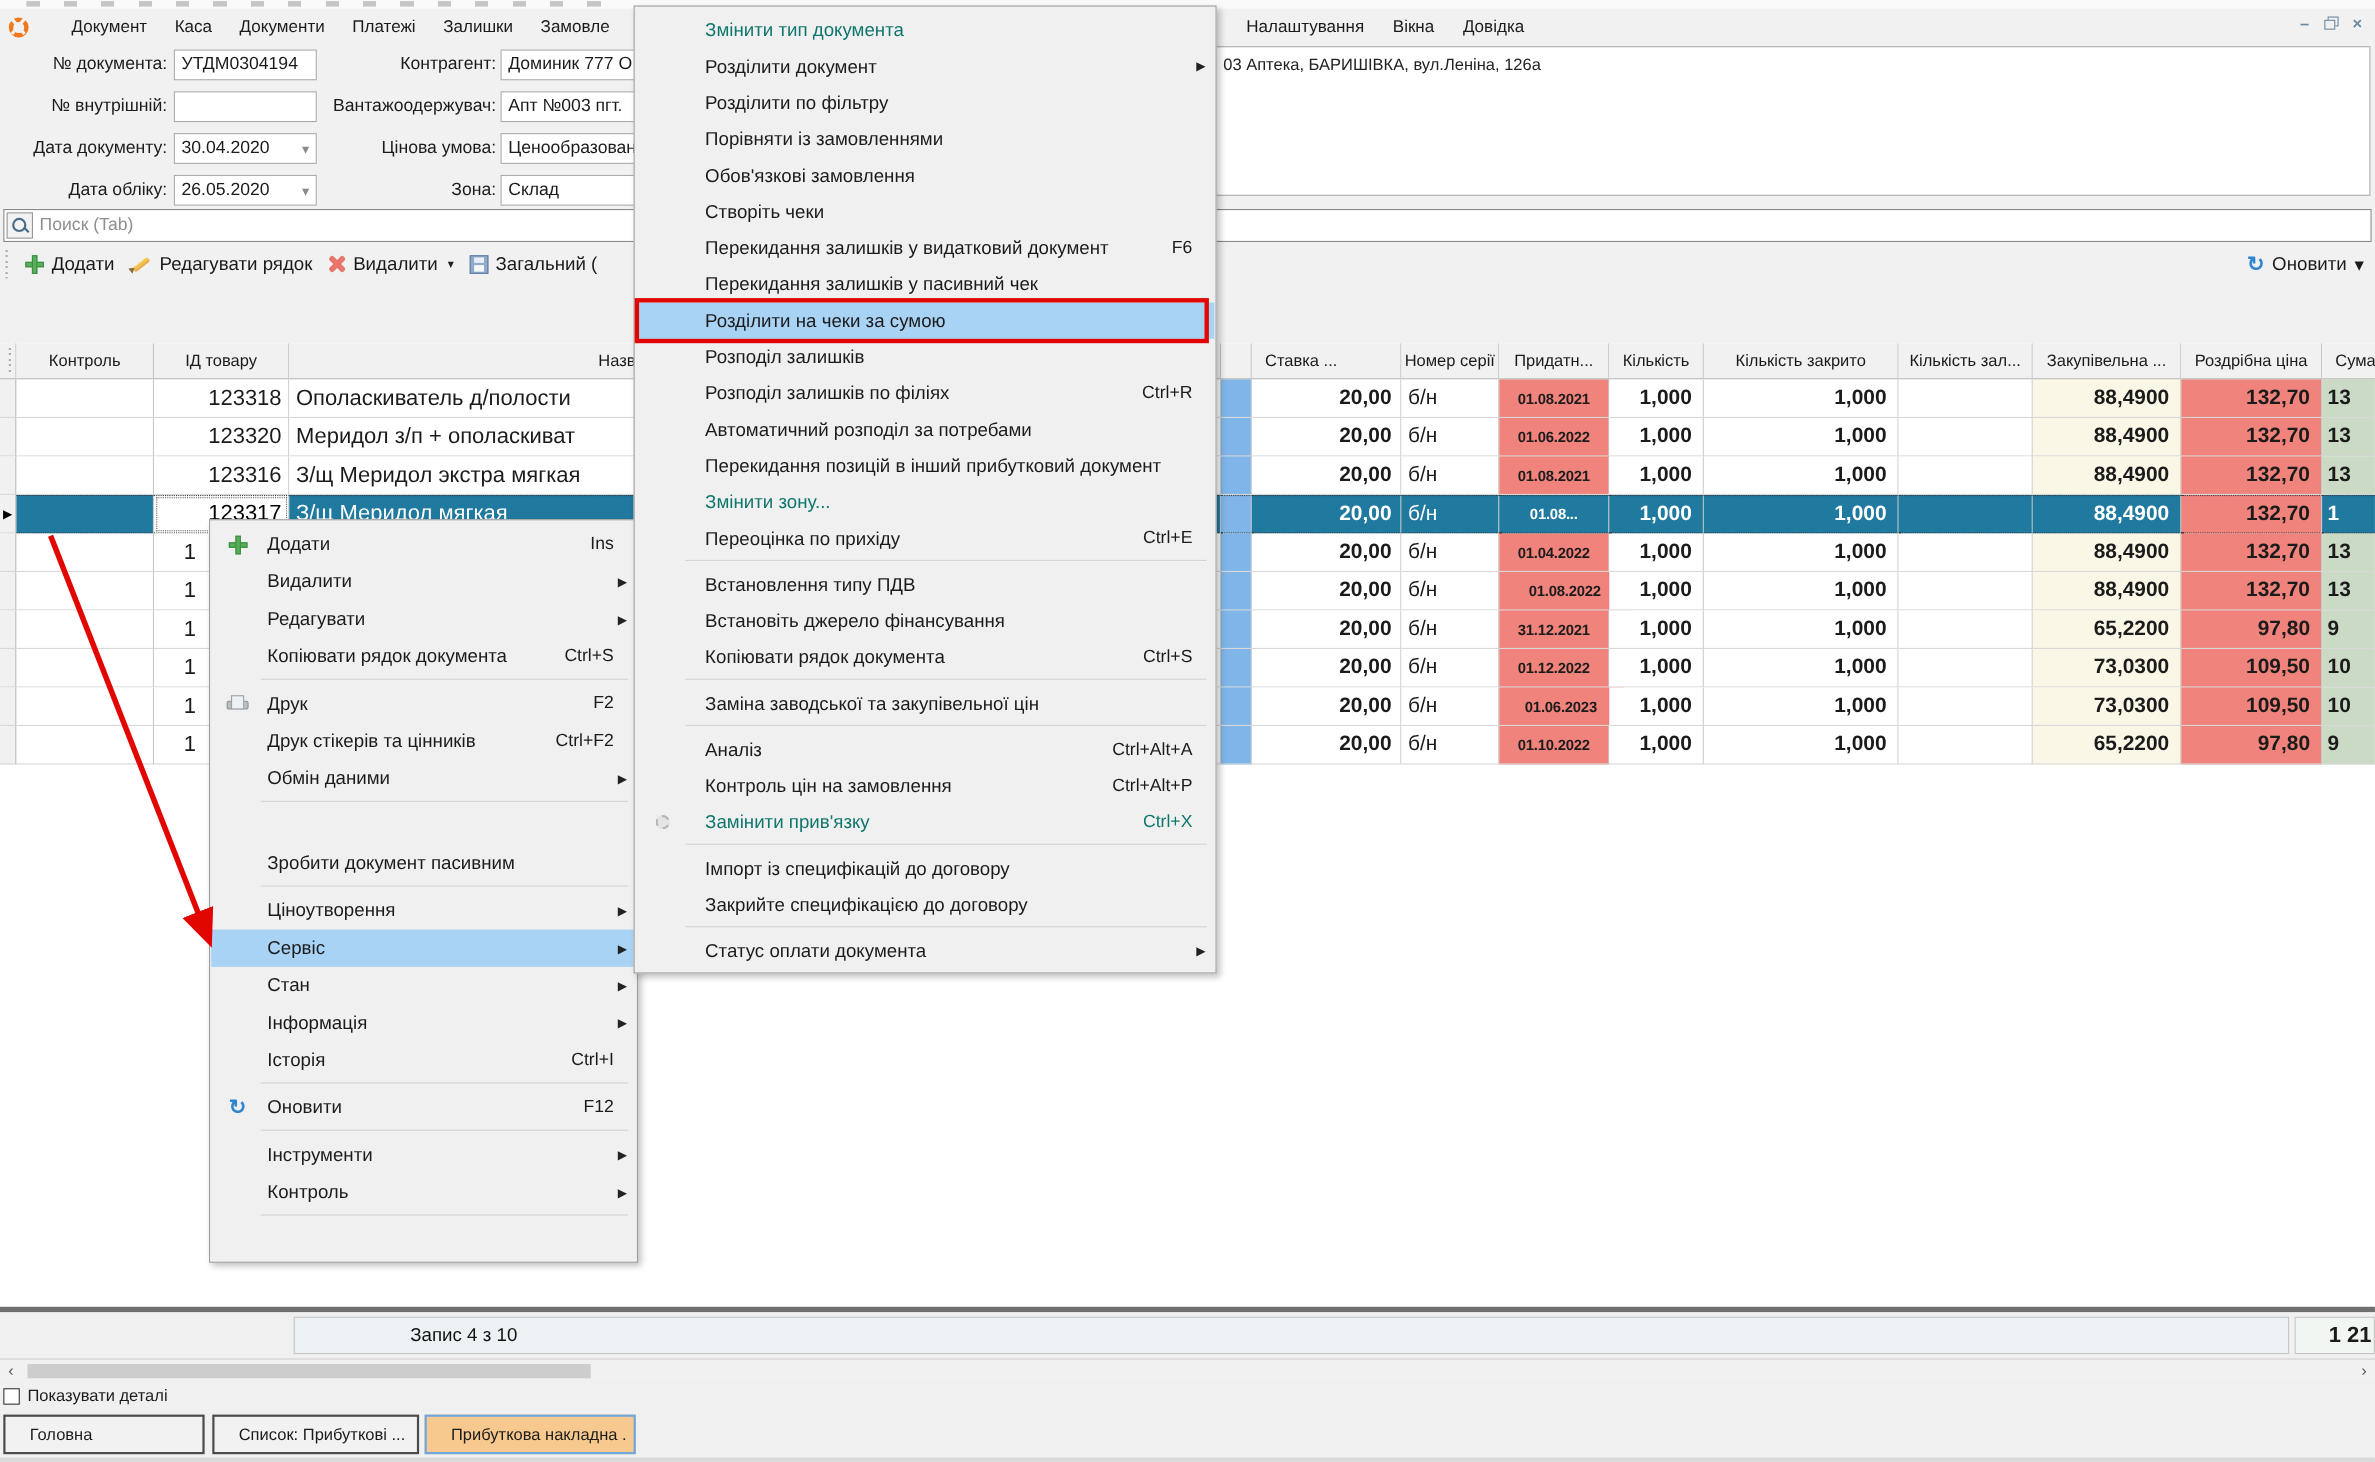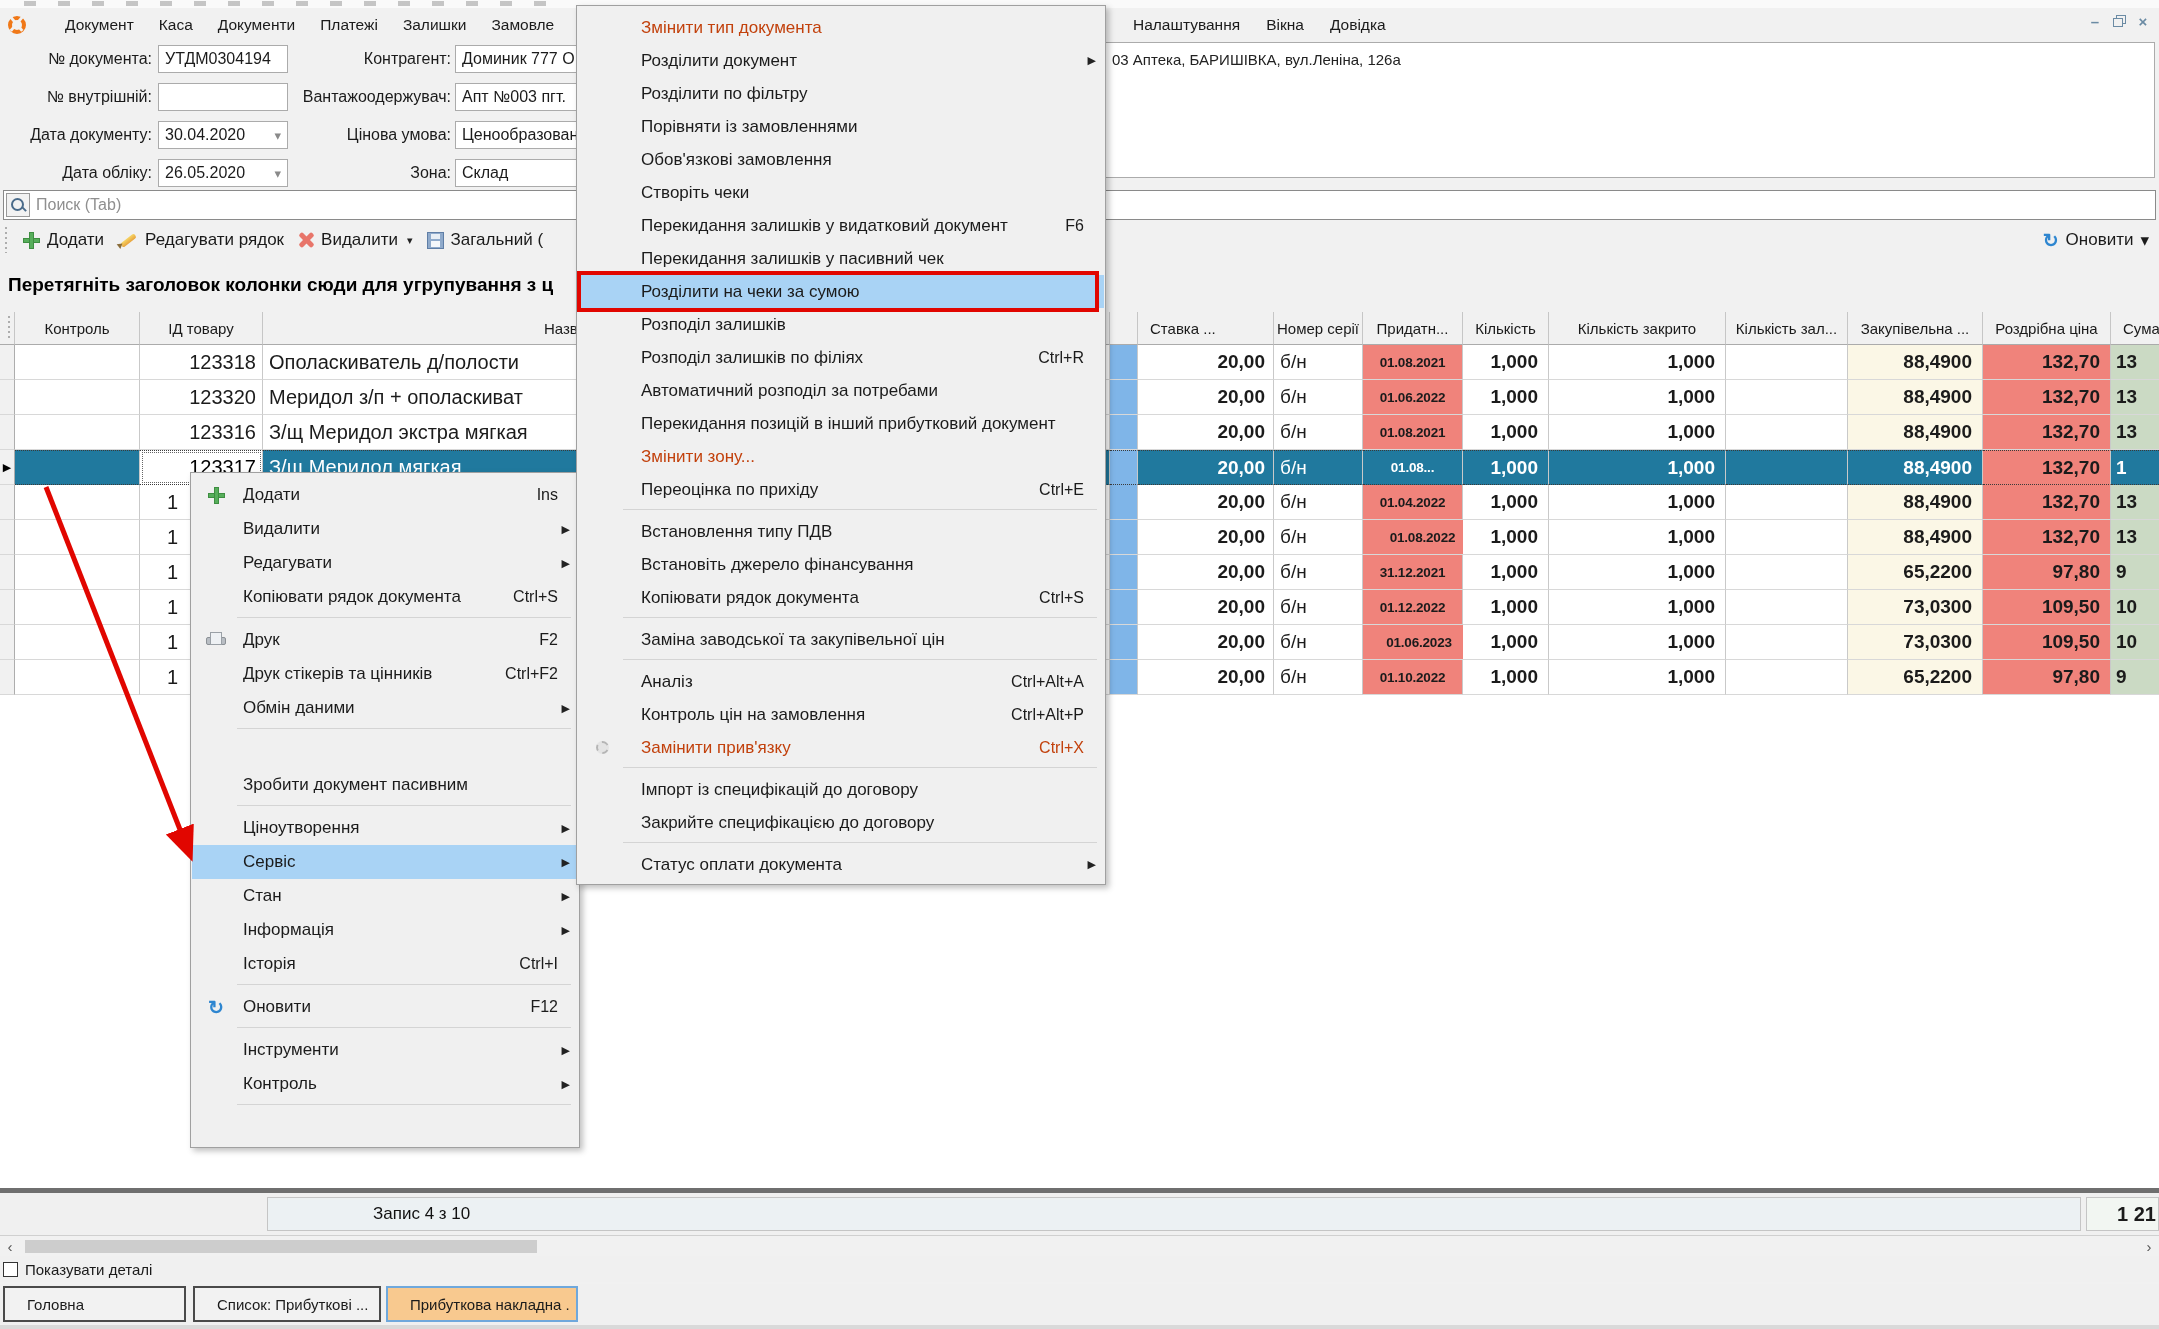--- a/index.html
+++ b/index.html
@@ -99,21 +99,21 @@
   .menu{background:#F0F0F0;border:1px solid #A0A0A0;box-shadow:3px 3px 6px rgba(0,0,0,.25);box-sizing:border-box;}
   .menu1{left:190px;top:472px;width:390px;z-index:10;}
   .menu2{left:576px;top:5px;width:530px;z-index:20;}
   .mitem{position:absolute;left:1px;display:flex;align-items:center;box-sizing:border-box;font-size:17px;color:#1b1b1b;}
   .mitem .mlabel{position:absolute;white-space:nowrap;}
   .menu1 .mlabel{left:51px;}
   .menu2 .mlabel{left:63px;}
   .mshort{position:absolute;right:20px;font-size:16px;color:#1b1b1b;white-space:nowrap;}
   .marrow{position:absolute;right:8px;font-size:11px;color:#222;}
   .mitem.hl{background:#A9D3F5;}
-  .mitem.dis,.mitem.dis .mshort{color:#c2410c;padding-left:20px;}
+  .mitem.dis,.mitem.dis .mshort{color:#0f766e;padding-left:20px;}
   .micon{position:absolute;left:12px;display:flex;align-items:center;justify-content:center;width:24px;height:24px;}
   .msep{position:absolute;left:46px;right:8px;height:1px;background:#D4D4D4;}
   .ic-printer{position:relative;width:20px;height:16px;display:inline-block;}
   .ic-printer::before{content:"";position:absolute;left:0;top:5px;width:20px;height:8px;background:#b9bec4;border:1px solid #8c9196;border-radius:2px;box-sizing:border-box;}
   .ic-printer::after{content:"";position:absolute;left:4px;top:0;width:12px;height:13px;background:#eef1f4;border:1px solid #9aa0a6;box-sizing:border-box;}
   .ic-gear{width:13px;height:13px;border:2px dashed #b5b5b5;border-radius:50%;box-sizing:border-box;background:#e4e4e4;}
   .red-box{position:absolute;left:0;width:524px;border:4px solid #E10600;box-sizing:border-box;z-index:5;pointer-events:none;}
 
   
   .arrow-svg{left:0;top:460px;width:260px;height:430px;z-index:40;pointer-events:none;}
@@ -223,23 +223,20 @@
       <span class="ic-floppy"></span>
       <span>Загальний (</span>
     </span>
     <div class="toolbar-right">
       <span class="ic-refresh">↻</span>
       <span>Оновити</span>
       <span class="dd">▾</span>
     </div>
   </div>
 
-  <div class="abs groupbar">
-    <div class="group-hint">Перетягніть заголовок колонки сюди для угрупування з ц</div>
-  </div>
 
   <div class="abs grid">
       <div class="hcell h-ind" style="left: 0px; width: 15px;">
         <span class="grip" style="height: 24px;"></span>
       </div>
       <div class="hcell h-control" style="left: 15px; width: 125px;">Контроль</div>
       <div class="hcell h-id" style="left: 140px; width: 123px;">ІД товару</div>
       <div class="hcell h-name" style="left: 263px; width: 847px;">
         <span class="name-label">Назва</span>
       </div>

